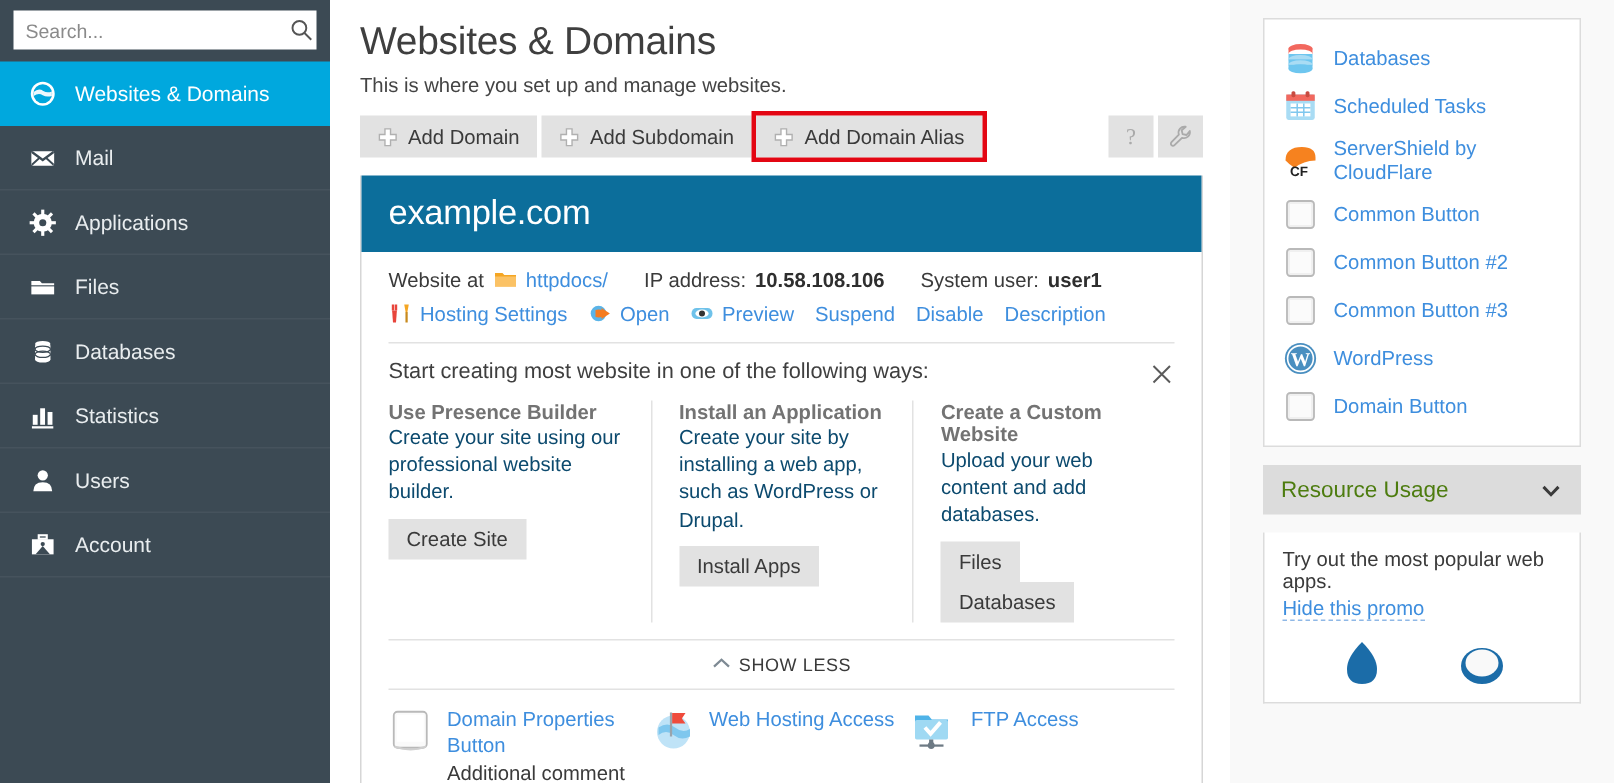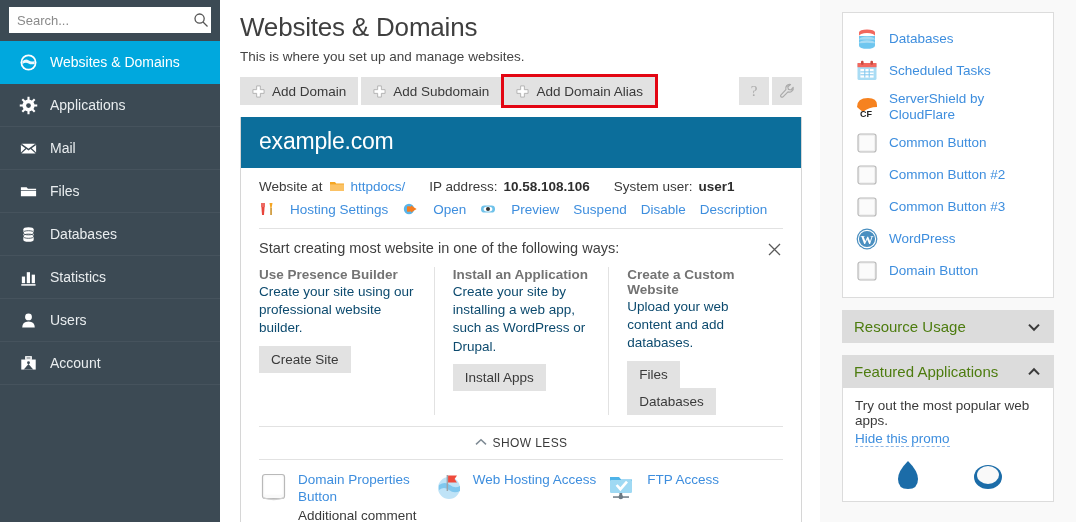--- a/index.html
+++ b/index.html
@@ -94,21 +94,21 @@
   }
   .info-row .lbl { color: #3a3a3a; }
   .info-row .val { font-weight: bold; color: #2e2e2e; }
   .gap { display: inline-block; width: 12px; }
   .link { color: #3e8ede; text-decoration: none; cursor: pointer; }
   .actions-row {
     display: flex; align-items: center; gap: 5px;
     font-size: 13.5px; padding-bottom: 11px;
     border-bottom: 1px solid #e2e2e2;
   }
-  .act { display: inline-flex; align-items: center; gap: 15px; margin-right: 9px; }
+  .act { display: inline-flex; align-items: center; gap: 5px; margin-right: 9px; }
   .mini-ico { width: 16px; height: 16px; flex: 0 0 16px; }
 
   .promo { padding: 11px 0 0 0; }
   .promo-head {
     display: flex; align-items: flex-start;
     font-size: 14.5px; color: #3f3f3f; margin-bottom: 9px;
   }
   .promo-head span { flex: 1; }
   .close-x { width: 17px; height: 17px; cursor: pointer; flex: 0 0 17px; margin-top: 1px; }
   .promo-cols { display: flex; }
@@ -189,49 +189,49 @@
 
       <div class="nav-item active">
         <span class="nav-ico">
           <svg viewBox="0 0 20 20" width="19" height="19">
             <circle cx="10" cy="10" r="8.4" fill="#fff"></circle>
             <circle cx="10" cy="10" r="6.6" fill="#00a8de"></circle>
             <path d="M3.6 8.8 Q7 5.6 10.4 8 Q13 9.8 16.4 8.4 L16.4 11.5 Q12.6 12.6 10 11 Q7 9.2 3.6 11.6 Z" fill="#fff" opacity="0.92"></path>
           </svg>
         </span>
         <span class="nav-label">Websites &amp; Domains</span>
+      </div>
+
+      <div class="nav-item">
+        <span class="nav-ico">
+          <svg viewBox="0 0 20 20" width="19" height="19">
+            <path d="M2 6.5 Q2 5 3.4 5 H16.6 Q18 5 18 6.5 V14 Q18 15.2 16.6 15.2 H3.4 Q2 15.2 2 14 Z" fill="#fff"></path>
+            <path d="M2.4 5.6 L10 11.2 L17.6 5.6" fill="none" stroke="#3c4a54" stroke-width="1.6"></path>
+            <path d="M2.4 14.6 L7.6 9.8 M17.6 14.6 L12.4 9.8" stroke="#3c4a54" stroke-width="1.3" fill="none"></path>
+          </svg>
+        </span>
+        <span class="nav-label">Mail</span>
       </div>
 
       <div class="nav-item">
         <span class="nav-ico">
           <svg viewBox="0 0 20 20" width="19" height="19">
             <g fill="#fff">
               <circle cx="10" cy="10" r="6.4"></circle>
               <rect x="8.9" y="0.8" width="2.2" height="4"></rect>
                 <rect x="8.9" y="15.2" width="2.2" height="4"></rect>
               <rect x="0.8" y="8.9" width="4" height="2.2"></rect>
                 <rect x="15.2" y="8.9" width="4" height="2.2"></rect>
               <rect x="8.9" y="0.8" width="2.2" height="18.4" transform="rotate(45 10 10)"></rect>
               <rect x="8.9" y="0.8" width="2.2" height="18.4" transform="rotate(-45 10 10)"></rect>
             </g>
             <circle cx="10" cy="10" r="2.5" fill="#3c4a54"></circle>
           </svg>
         </span>
         <span class="nav-label">Applications</span>
-      </div>
-
-      <div class="nav-item">
-        <span class="nav-ico">
-          <svg viewBox="0 0 20 20" width="19" height="19">
-            <path d="M2 6.5 Q2 5 3.4 5 H16.6 Q18 5 18 6.5 V14 Q18 15.2 16.6 15.2 H3.4 Q2 15.2 2 14 Z" fill="#fff"></path>
-            <path d="M2.4 5.6 L10 11.2 L17.6 5.6" fill="none" stroke="#3c4a54" stroke-width="1.6"></path>
-            <path d="M2.4 14.6 L7.6 9.8 M17.6 14.6 L12.4 9.8" stroke="#3c4a54" stroke-width="1.3" fill="none"></path>
-          </svg>
-        </span>
-        <span class="nav-label">Mail</span>
       </div>
 
       <div class="nav-item">
         <span class="nav-ico">
           <svg viewBox="0 0 20 20" width="19" height="19">
             <path d="M2 5.6 H8 L9.4 7.2 H18 V8.6 H2 Z" fill="#fff"></path>
             <rect x="2" y="9.4" width="16" height="5.6" fill="#fff"></rect>
           </svg>
         </span>
         <span class="nav-label">Files</span>
@@ -560,26 +560,20 @@
     <div class="acc">
       <div class="acc-head">
         <span>Resource Usage</span>
         <svg class="chev" viewBox="0 0 16 16">
           <path d="M3 5.6 L8 10.8 L13 5.6" fill="none" stroke="#3a3a3a" stroke-width="2"></path>
         </svg>
       </div>
     </div>
 
     <div class="acc">
-      <div class="acc-head">
-        <span>Featured Applications</span>
-        <svg class="chev" viewBox="0 0 16 16">
-          <path d="M3 10.4 L8 5.2 L13 10.4" fill="none" stroke="#3a3a3a" stroke-width="2"></path>
-        </svg>
-      </div>
       <div class="acc-body">
         <div>Try out the most popular web apps.</div>
         <span class="dashed-link">Hide this promo</span>
         <div class="app-row">
           <svg width="40" height="34" viewBox="0 0 40 34">
             <path d="M20 4 Q10 14 10 22 Q10 32 20 32 Q30 32 30 22 Q30 14 20 4 Z" fill="#1b6ca8"></path>
           </svg>
           <svg width="40" height="34" viewBox="0 0 40 34">
             <ellipse cx="20" cy="20" rx="14" ry="12" fill="#1b6ca8"></ellipse>
             <ellipse cx="20" cy="18" rx="11" ry="9" fill="#f9f9f9"></ellipse>

